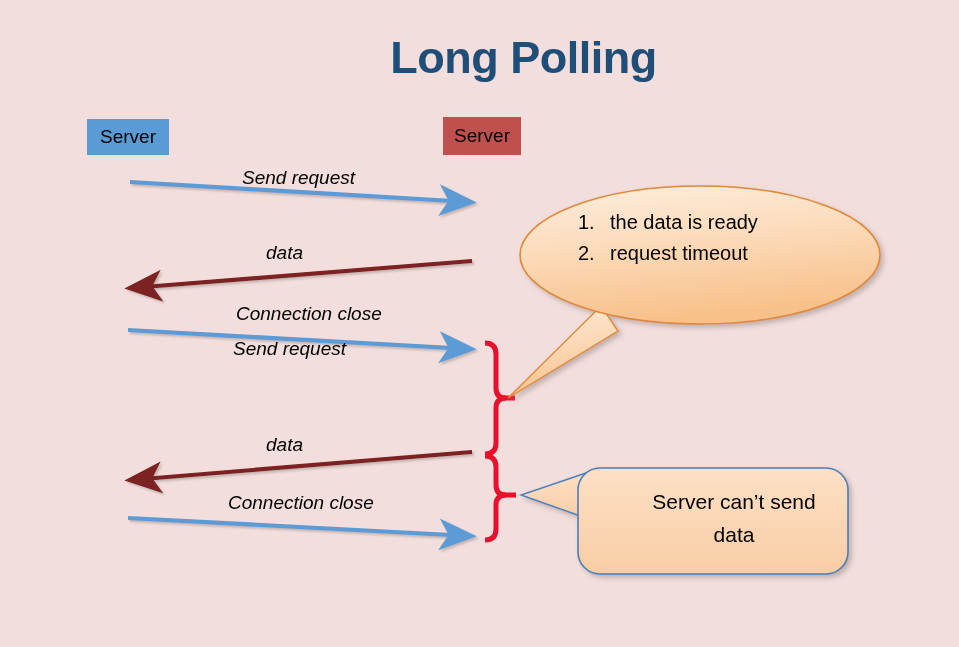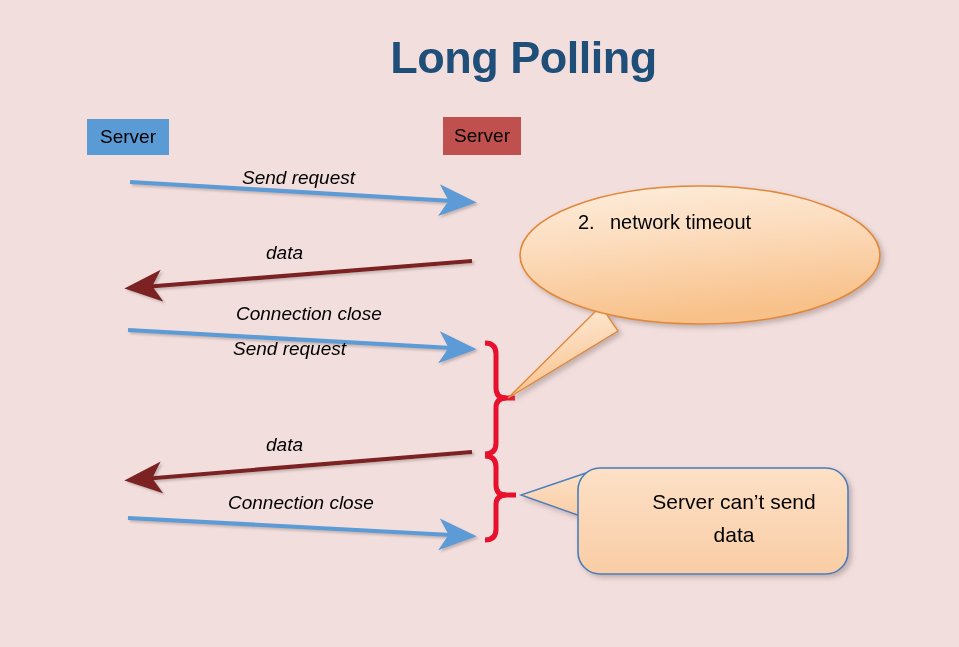--- a/index.html
+++ b/index.html
@@ -216,21 +216,22 @@
     <div class="msg-label" style="left:236px; top:303px;">Connection close</div>
 
     <div class="msg-label" style="left:233px; top:338px;">Send request</div>
 
     <div class="msg-label" style="left:266px; top:434px;">data</div>
 
     <div class="msg-label" style="left:228px; top:492px;">Connection close</div>
 
 
     <div class="bubble-text" style="left:578px; top:207px;">
-      <span class="row"><span class="num">2.</span><span>network timeout</span></span>
+      <span class="row"><span class="num">1.</span><span>the data is ready</span></span>
+      <span class="row"><span class="num">2.</span><span>request timeout</span></span>
     </div>
 
     <div class="rect-bubble-text">
       <div>Server can’t send</div>
       <div>data</div>
     </div>
 
   </div>
 </div>
 

